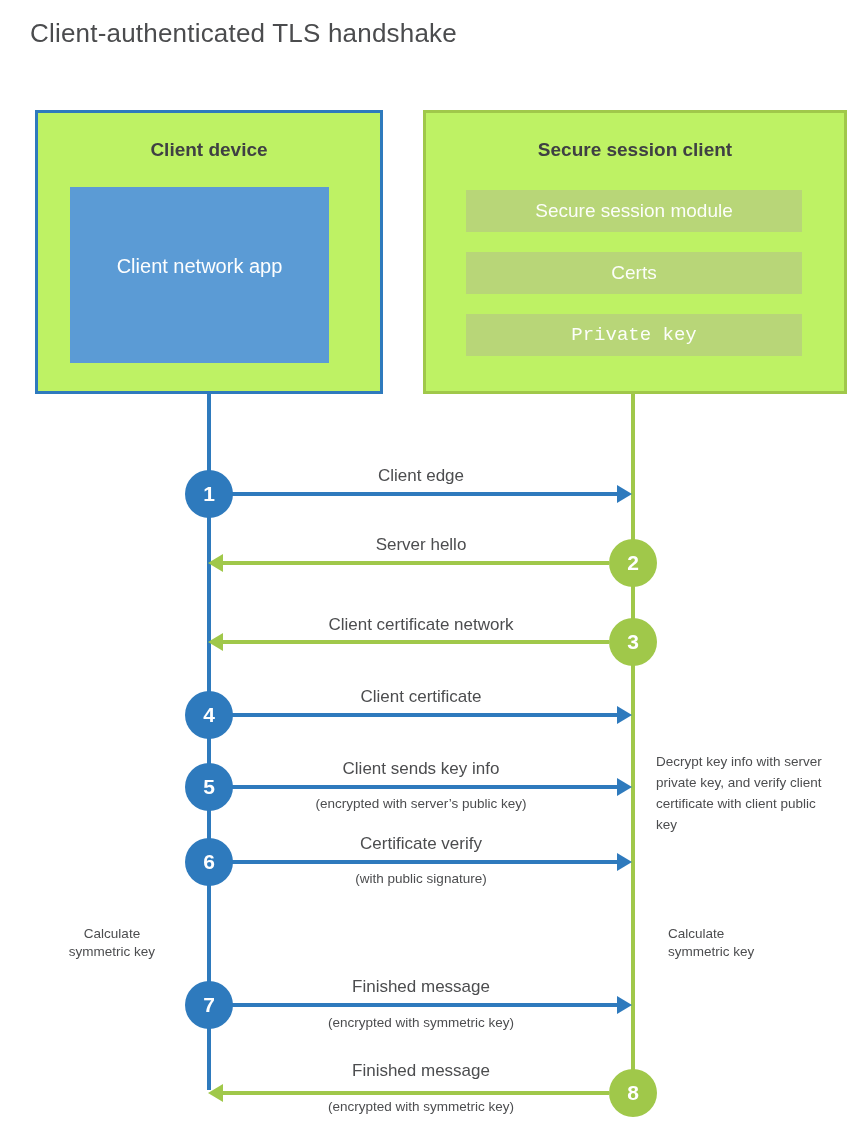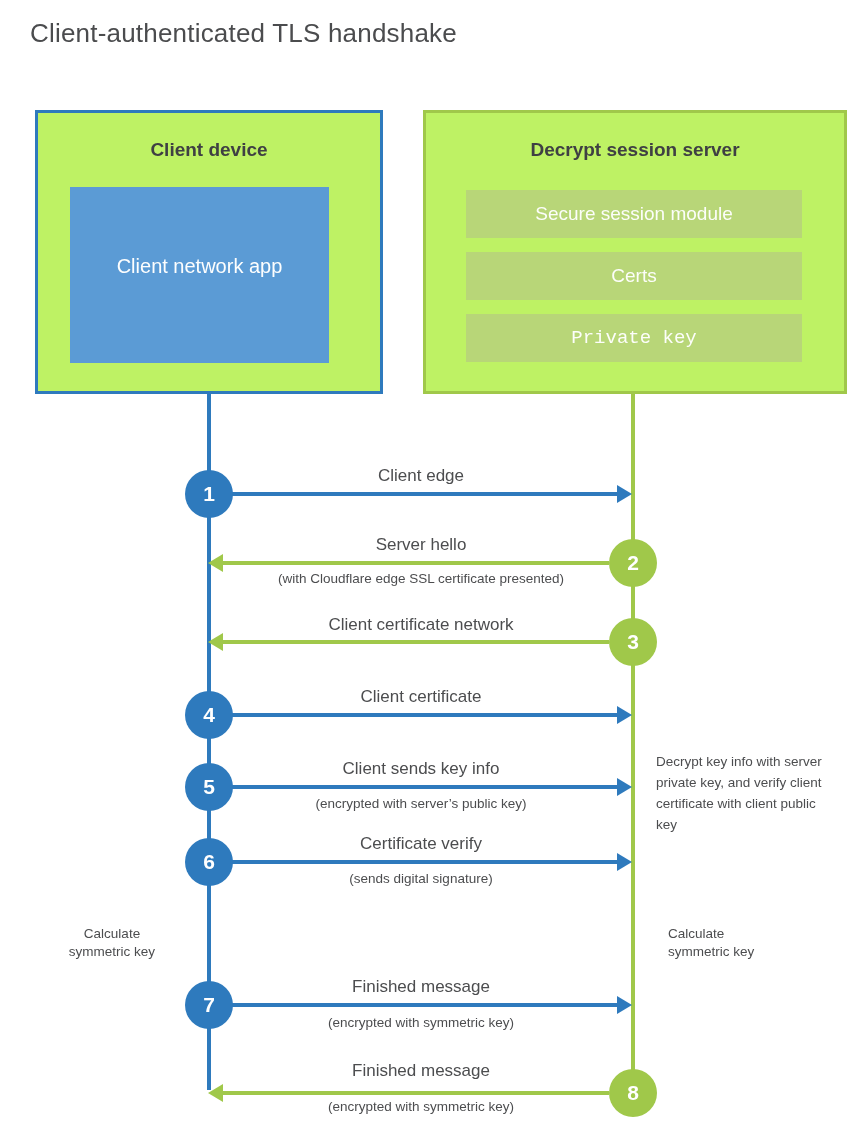--- a/index.html
+++ b/index.html
@@ -17,21 +17,21 @@
   .title{position:absolute;left:30px;top:18px;font-size:26px;font-weight:300;color:#4b4c4e;letter-spacing:0.2px;}
 
   .box{position:absolute;top:110px;height:284px;background:#bef264;}
   .client-box{left:35px;width:348px;border:3px solid var(--blue);}
   .server-box{left:423px;width:424px;border:3px solid var(--green);}
   .box-title{position:absolute;left:0;top:26px;width:100%;text-align:center;font-size:19px;font-weight:700;color:var(--text-dark);}
 
   .app-box{position:absolute;left:32px;top:74px;width:259px;height:176px;background:var(--blue-fill);display:flex;align-items:center;justify-content:center;}
   .app-box span{display:block;max-width:180px;text-align:center;font-size:20px;line-height:26px;color:#fdfefe;margin-top:-18px;}
 
-  .bar{position:absolute;left:40px;width:336px;height:48px;background:var(--green-fill);display:flex;align-items:center;justify-content:center;}
+  .bar{position:absolute;left:40px;width:336px;height:42px;background:var(--green-fill);display:flex;align-items:center;justify-content:center;}
   .bar span{font-size:19px;color:rgba(255,255,255,0.96);}
   .bar-1{top:77px;}
   .bar-2{top:139px;}
   .bar-3{top:201px;font-family:Liberation Mono, monospace;}
 
   .vline{position:absolute;width:4px;}
   .blue-line{left:207px;top:392px;height:698px;background:var(--blue);}
   .green-line{left:631px;top:392px;height:701px;background:var(--green);}
 
   .arrow{position:absolute;height:4px;}
@@ -62,21 +62,21 @@
   <h1 class="title">Client-authenticated TLS handshake</h1>
 
   <div class="box client-box">
     <div class="box-title">Client device</div>
     <div class="app-box">
       <span>Client network app</span>
     </div>
   </div>
 
   <div class="box server-box">
-    <div class="box-title">Decrypt session server</div>
+    <div class="box-title">Secure session client</div>
     <div class="bar bar-1">
       <span>Secure session module</span>
     </div>
     <div class="bar bar-2">
       <span>Certs</span>
     </div>
     <div class="bar bar-3">
       <span>Private key</span>
     </div>
   </div>
@@ -89,21 +89,20 @@
       <i class="head"></i>
     </div>
   <div class="circle blue" style="top:470px">
       <span>1</span>
     </div>
 
   <div class="msg" style="top:535px">Server hello</div>
   <div class="arrow green" style="top:561px">
       <i class="head"></i>
     </div>
-  <div class="sub" style="top:571px">(with Cloudflare edge SSL certificate presented)</div>
   <div class="circle green" style="top:539px">
       <span>2</span>
     </div>
 
   <div class="msg" style="top:615px">Client certificate network</div>
   <div class="arrow green" style="top:640px">
       <i class="head"></i>
     </div>
   <div class="circle green" style="top:618px">
       <span>3</span>
@@ -123,21 +122,21 @@
     </div>
   <div class="sub" style="top:796px">(encrypted with server’s public key)</div>
   <div class="circle blue" style="top:763px">
       <span>5</span>
     </div>
 
   <div class="msg" style="top:834px">Certificate verify</div>
   <div class="arrow blue" style="top:860px">
       <i class="head"></i>
     </div>
-  <div class="sub" style="top:871px">(sends digital signature)</div>
+  <div class="sub" style="top:871px">(with public signature)</div>
   <div class="circle blue" style="top:838px">
       <span>6</span>
     </div>
 
   <div class="msg" style="top:977px">Finished message</div>
   <div class="arrow blue" style="top:1003px">
       <i class="head"></i>
     </div>
   <div class="sub" style="top:1015px">(encrypted with symmetric key)</div>
   <div class="circle blue" style="top:981px">

